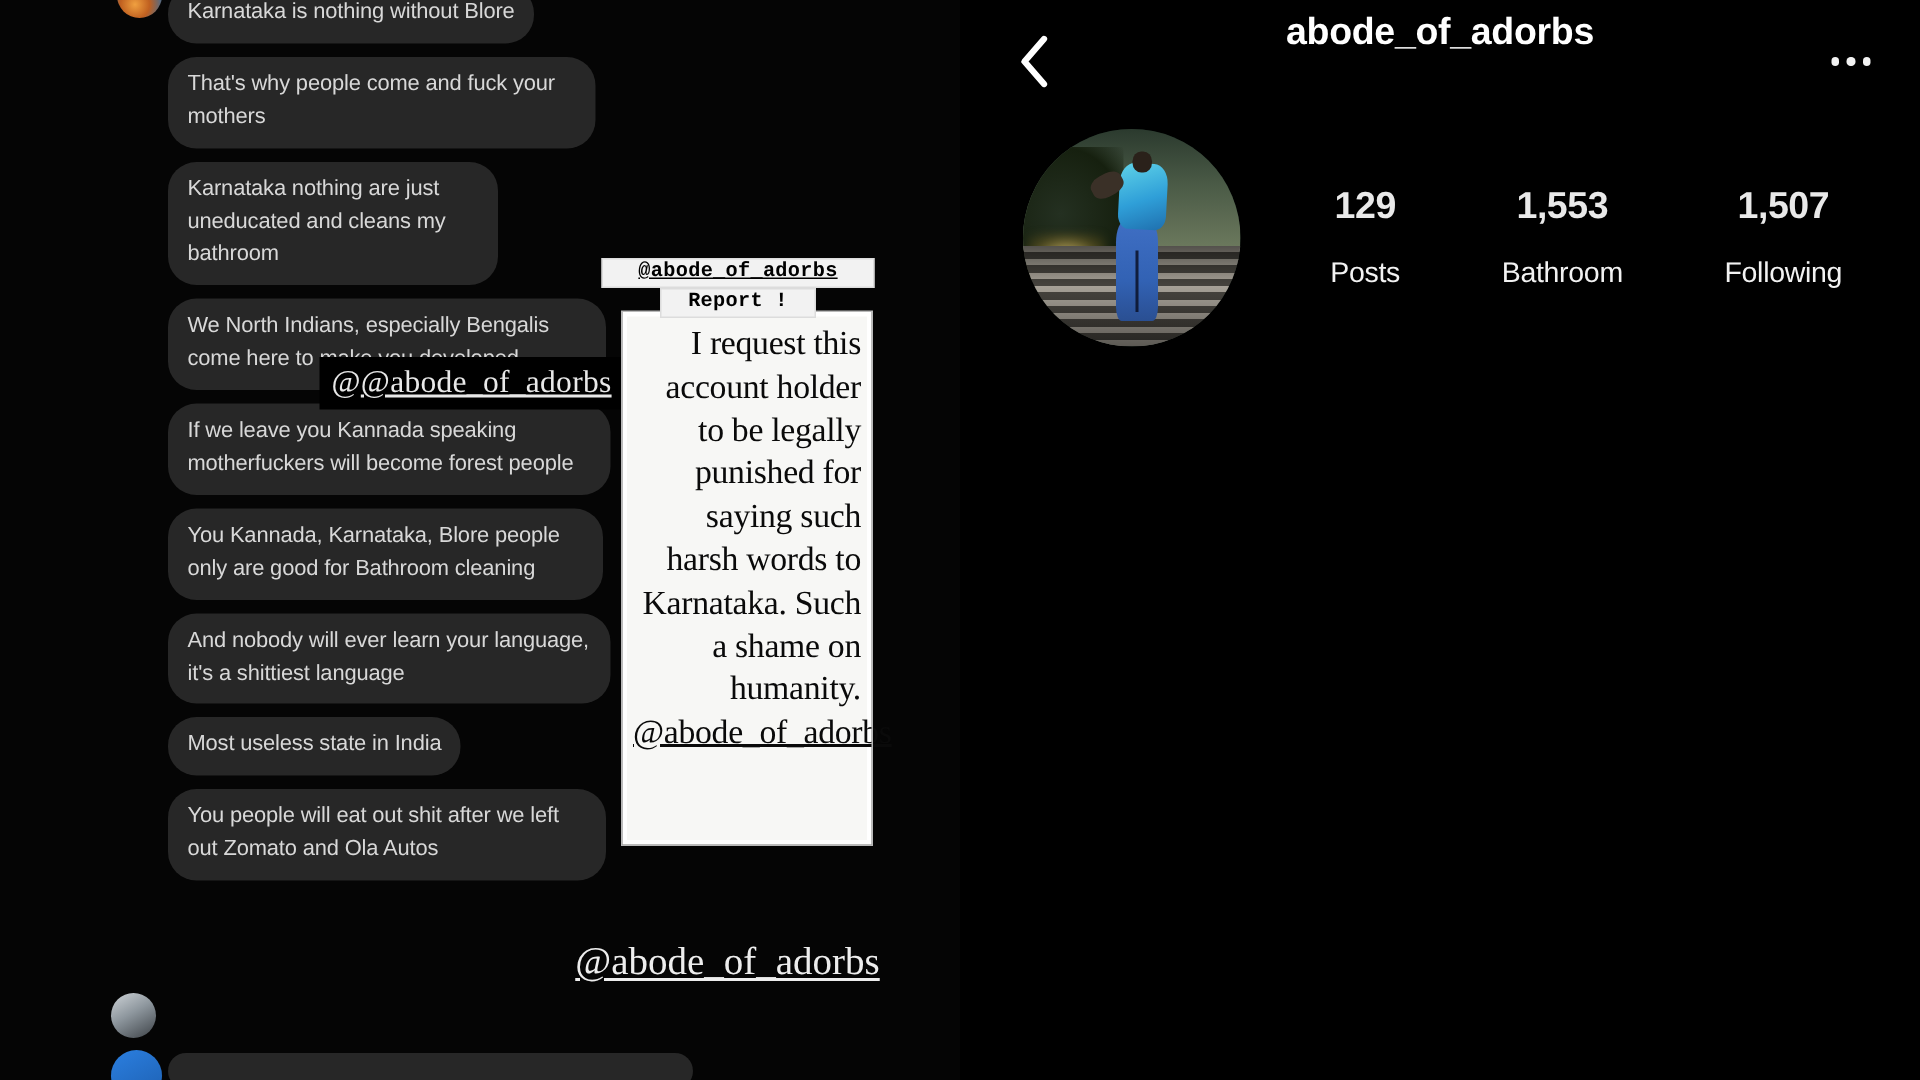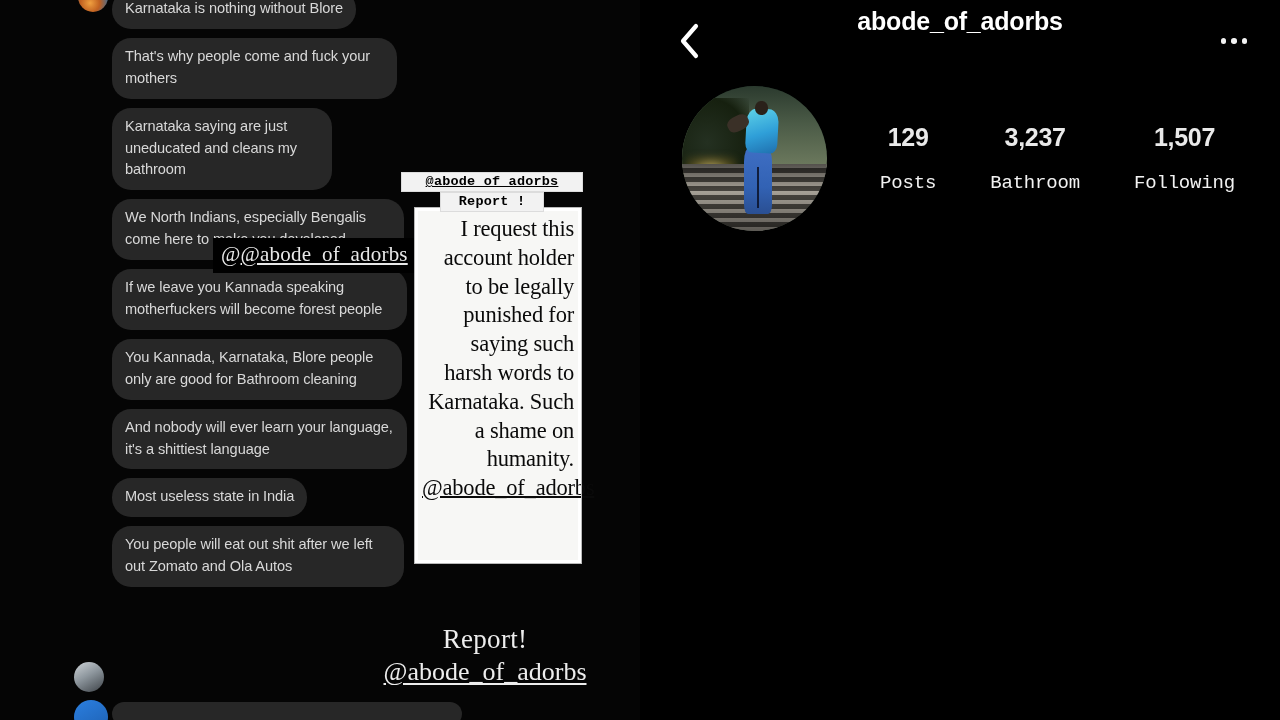--- a/index.html
+++ b/index.html
@@ -288,21 +288,20 @@
     font-size: 25px;
     font-weight: bold;
     color: #e9e9e9;
     letter-spacing: -0.3px;
   }
   .stat .lbl {
     font-size: 19px;
     color: #f2f2f2;
     margin-top: 20px;
     letter-spacing: -0.2px;
-    font-family: Liberation Mono, monospace;
   }
 </style>
 </head>
 <body>
 
 <div id="screen">
 
   <div id="chat-pane">
 
     <div class="avatar-stub" id="avatar-top"></div>
@@ -311,21 +310,21 @@
     <div id="bubble-cut"></div>
 
     <div id="chat-list">
       <div class="msg-row">
         <div class="bubble" style="max-width:292px">Karnataka is nothing without Blore</div>
       </div>
       <div class="msg-row">
         <div class="bubble" style="max-width:285px">That's why people come and fuck your mothers</div>
       </div>
       <div class="msg-row">
-        <div class="bubble" style="max-width:220px">Karnataka saying are just uneducated and cleans my bathroom</div>
+        <div class="bubble" style="max-width:220px">Karnataka nothing are just uneducated and cleans my bathroom</div>
       </div>
       <div class="msg-row">
         <div class="bubble" style="max-width:292px">We North Indians, especially Bengalis come here to make you developed</div>
       </div>
       <div class="msg-row">
         <div class="bubble" style="max-width:295px">If we leave you Kannada speaking motherfuckers will become forest people</div>
       </div>
       <div class="msg-row">
         <div class="bubble" style="max-width:290px">You Kannada, Karnataka, Blore people only are good for Bathroom cleaning</div>
       </div>
@@ -345,21 +344,20 @@
     <div id="card-header">
       <div class="hdr-line">@abode_of_adorbs</div>
       <div class="hdr-line narrow">Report !</div>
     </div>
 
     <div id="report-card">
       <div class="card-text"><span>I request this account holder to be legally punished for saying such harsh words to Karnataka. Such a shame on humanity.</span> <span class="handle">@abode_of_adorbs</span></div>
     </div>
 
     <div id="report-bottom">
-      <span class="r-word">Report!</span>
       <span class="r-handle">@abode_of_adorbs</span>
     </div>
   </div>
 
   <div id="profile-pane">
 
     <div id="ig-topbar">
       <div id="back-btn">
         <span>
           <svg width="22" height="36" viewBox="0 0 22 36" fill="none" aria-hidden="true">
@@ -388,21 +386,21 @@
         <div class="arm"></div>
         <div class="head"></div>
       </div>
 
       <div id="ig-stats">
         <div class="stat">
           <div class="num">129</div>
           <div class="lbl">Posts</div>
         </div>
         <div class="stat">
-          <div class="num">3,237</div>
+          <div class="num">1,553</div>
           <div class="lbl">Bathroom</div>
         </div>
         <div class="stat">
           <div class="num">1,507</div>
           <div class="lbl">Following</div>
         </div>
       </div>
     </div>
 
   </div>

